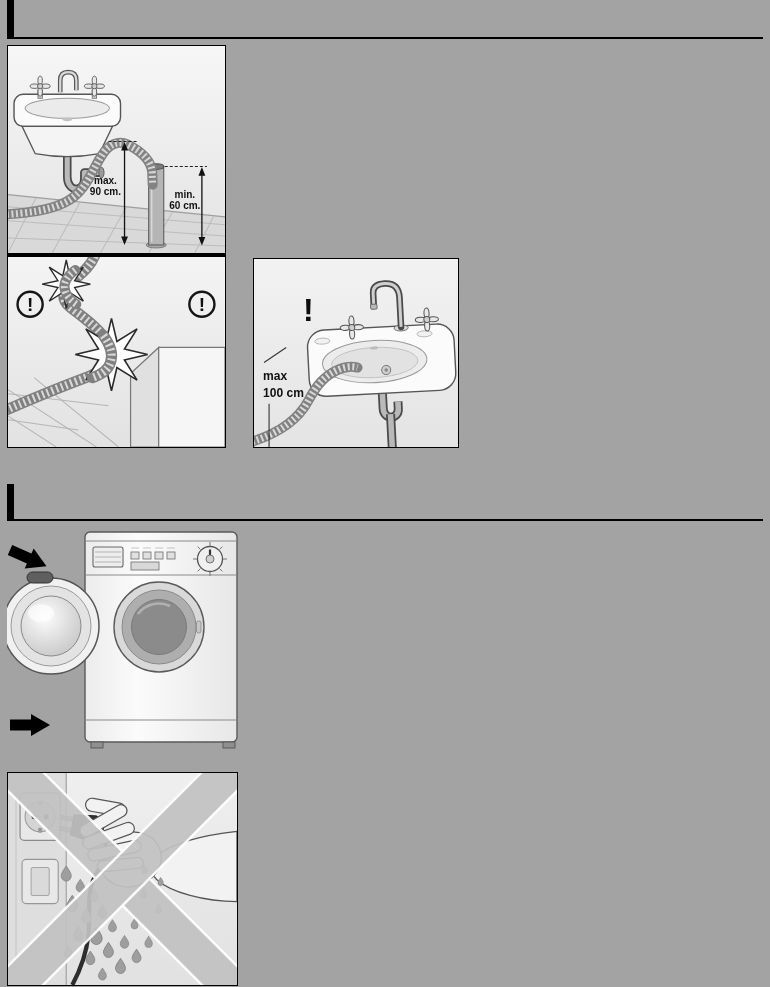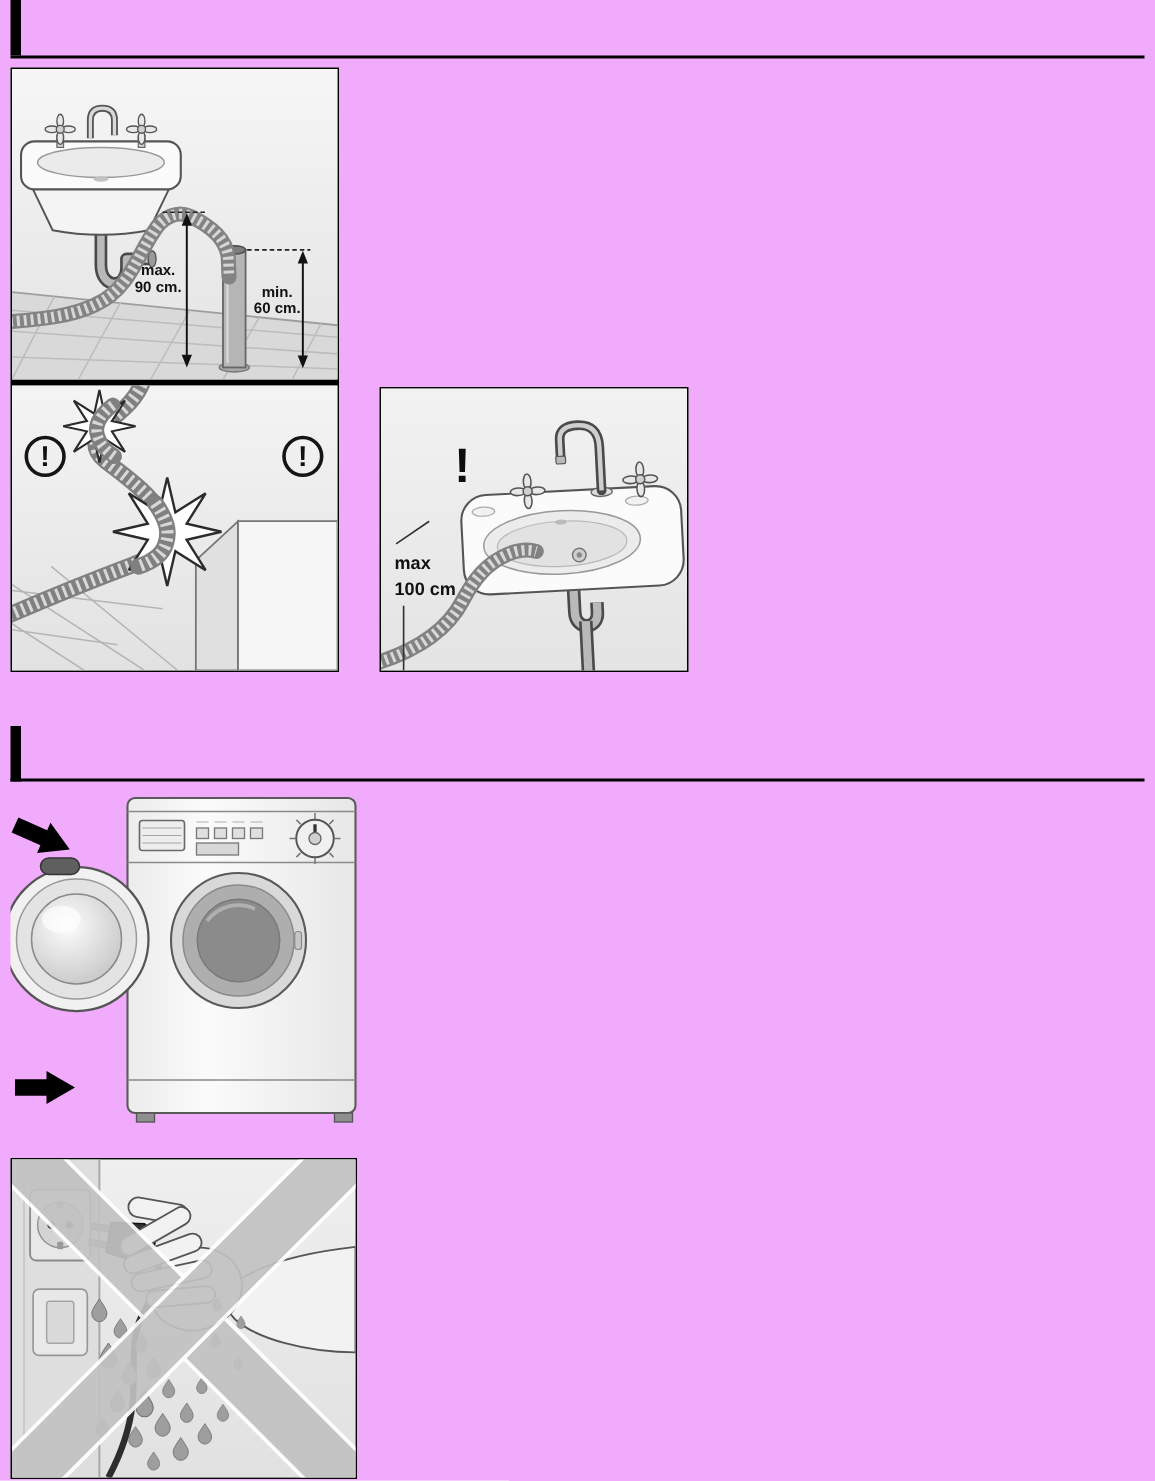--- a/index.html
+++ b/index.html
@@ -1,18 +1,18 @@
 <!DOCTYPE html>
 <html><head>
 <meta charset="utf-8">
 <style>
   * { margin:0; padding:0; box-sizing:border-box; }
   body { background:#ffffff; }
   .page {
-    position:relative; width:770px; height:987px; background:#f0abfc;
+    position:relative; width:770px; height:987px; background:#a3a3a3;
     font-family:"Liberation Sans", sans-serif; overflow:hidden;
   }
   .section-bar { position:absolute; left:7px; width:7px; height:37px; background:#000; }
   .rule { position:absolute; left:7px; width:756px; height:2px; background:#000; }
   .fig { position:absolute; background:#ececec; }
   .fig svg { display:block; width:100%; height:100%; }
   .bordered { border:1.5px solid #000; }
   #fig1 { left:7px; top:45px;  width:219px; height:211px; border-bottom-width:3px; }
   #fig2 { left:7px; top:256px; width:219px; height:192px; }
   #fig3 { left:253px; top:258px; width:206px; height:190px; }

